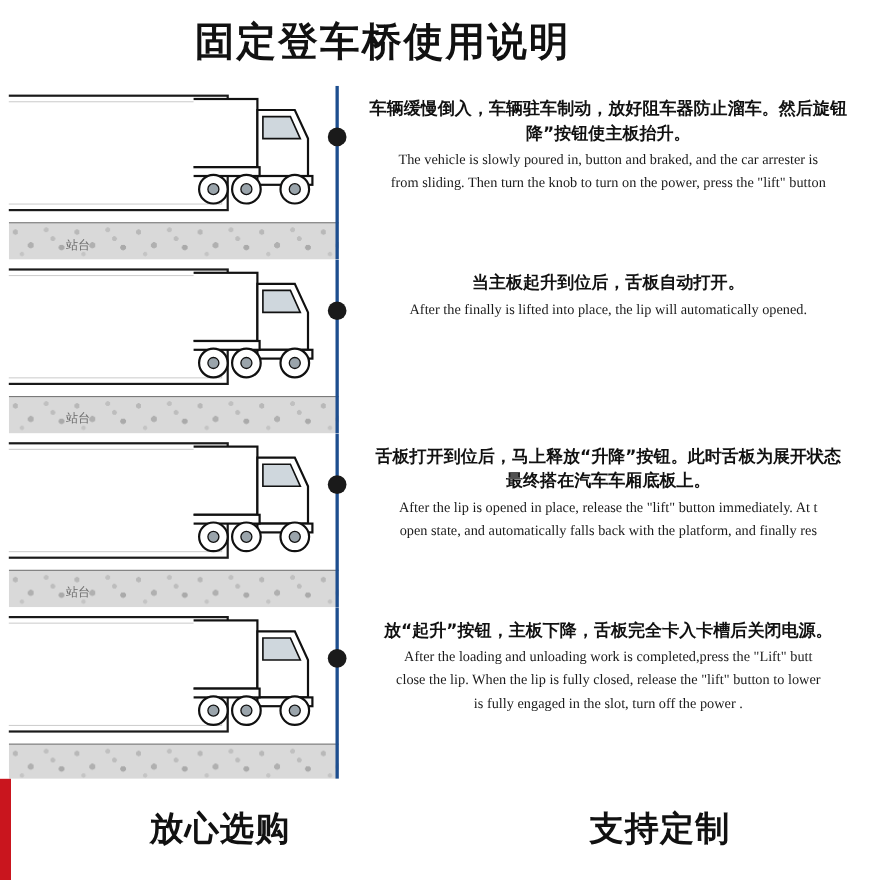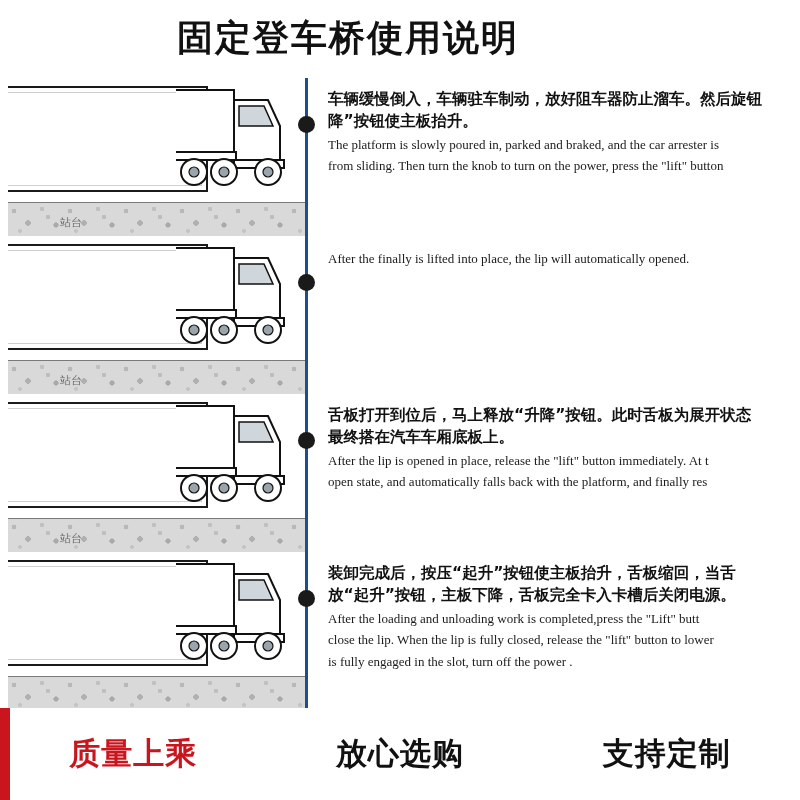--- a/index.html
+++ b/index.html
@@ -109,22 +109,23 @@
     position: absolute;
     left: 298px; top: 38px;
     width: 17px; height: 17px;
     border-radius: 50%;
     background: #1a1a1a;
   }
 
   
   .textcol {
     position: absolute;
-    left: 328px; top: 10px;
+    left: 318px; top: 10px;
     width: 470px;
+    text-align: center;
   }
   .cn {
     font-size: 15.5px;
     font-weight: bold;
     color: #111111;
     line-height: 1.42;
     font-family: "DejaVu Sans", "Liberation Sans", sans-serif;
     white-space: nowrap;
   }
   .en {
@@ -195,21 +196,21 @@
             <circle cx="92" cy="90" r="13" fill="#ffffff" stroke="#111" stroke-width="2"></circle>
             <circle cx="92" cy="90" r="5" fill="#9aa4ab" stroke="#111" stroke-width="1.2"></circle>
           </svg>
         </div>
       </div>
       <div class="vline"></div>
       <div class="bullet"></div>
       <div class="textcol">
         <div class="cn">车辆缓慢倒入，车辆驻车制动，放好阻车器防止溜车。然后旋钮</div>
         <div class="cn">降”按钮使主板抬升。</div>
-        <div class="en">The platform is slowly poured in, parked and braked, and the car arrester is</div>
+        <div class="en">The vehicle is slowly poured in, button and braked, and the car arrester is</div>
         <div class="en">from sliding. Then turn the knob to turn on the power, press the "lift" button</div>
       </div>
     </div>
 
     <div class="step step-1">
       <div class="illus">
         <div class="platform">
           <div class="platform-inner"></div>
         </div>
         <div class="ground"></div>
@@ -226,20 +227,21 @@
             <circle cx="48" cy="90" r="13" fill="#ffffff" stroke="#111" stroke-width="2"></circle>
             <circle cx="48" cy="90" r="5" fill="#9aa4ab" stroke="#111" stroke-width="1.2"></circle>
             <circle cx="92" cy="90" r="13" fill="#ffffff" stroke="#111" stroke-width="2"></circle>
             <circle cx="92" cy="90" r="5" fill="#9aa4ab" stroke="#111" stroke-width="1.2"></circle>
           </svg>
         </div>
       </div>
       <div class="vline"></div>
       <div class="bullet"></div>
       <div class="textcol">
+        <div class="cn">当主板起升到位后，舌板自动打开。</div>
         <div class="en">After the finally is lifted into place, the lip will automatically opened.</div>
       </div>
     </div>
 
     <div class="step step-2">
       <div class="illus">
         <div class="platform">
           <div class="platform-inner"></div>
         </div>
         <div class="ground"></div>
@@ -288,30 +290,28 @@
             <circle cx="48" cy="90" r="13" fill="#ffffff" stroke="#111" stroke-width="2"></circle>
             <circle cx="48" cy="90" r="5" fill="#9aa4ab" stroke="#111" stroke-width="1.2"></circle>
             <circle cx="92" cy="90" r="13" fill="#ffffff" stroke="#111" stroke-width="2"></circle>
             <circle cx="92" cy="90" r="5" fill="#9aa4ab" stroke="#111" stroke-width="1.2"></circle>
           </svg>
         </div>
       </div>
       <div class="vline"></div>
       <div class="bullet"></div>
       <div class="textcol">
-        <div class="cn">装卸完成后，按压“起升”按钮使主板抬升，舌板缩回，当舌</div>
         <div class="cn">放“起升”按钮，主板下降，舌板完全卡入卡槽后关闭电源。</div>
         <div class="en">After the loading and unloading work is completed,press the "Lift" butt</div>
         <div class="en">close the lip. When the lip is fully closed, release the "lift" button to lower</div>
         <div class="en">is fully engaged in the slot, turn off the power .</div>
       </div>
     </div>
 
   </div>
 
   <div class="banner">
     <div class="banner-accent"></div>
-    <div class="banner-item first">质量上乘</div>
     <div class="banner-item">放心选购</div>
     <div class="banner-item">支持定制</div>
   </div>
 
 </div>
 
 </body></html>

